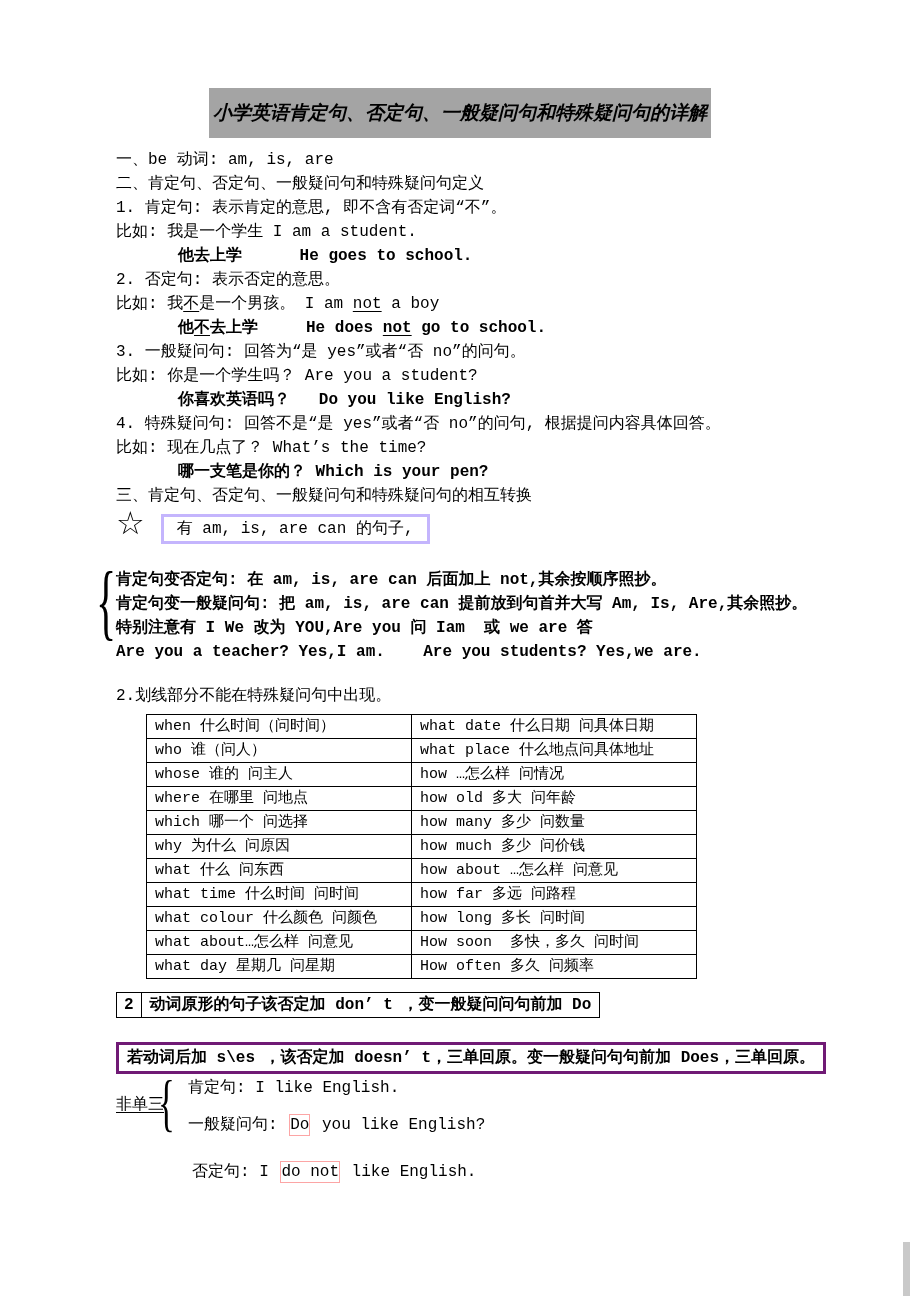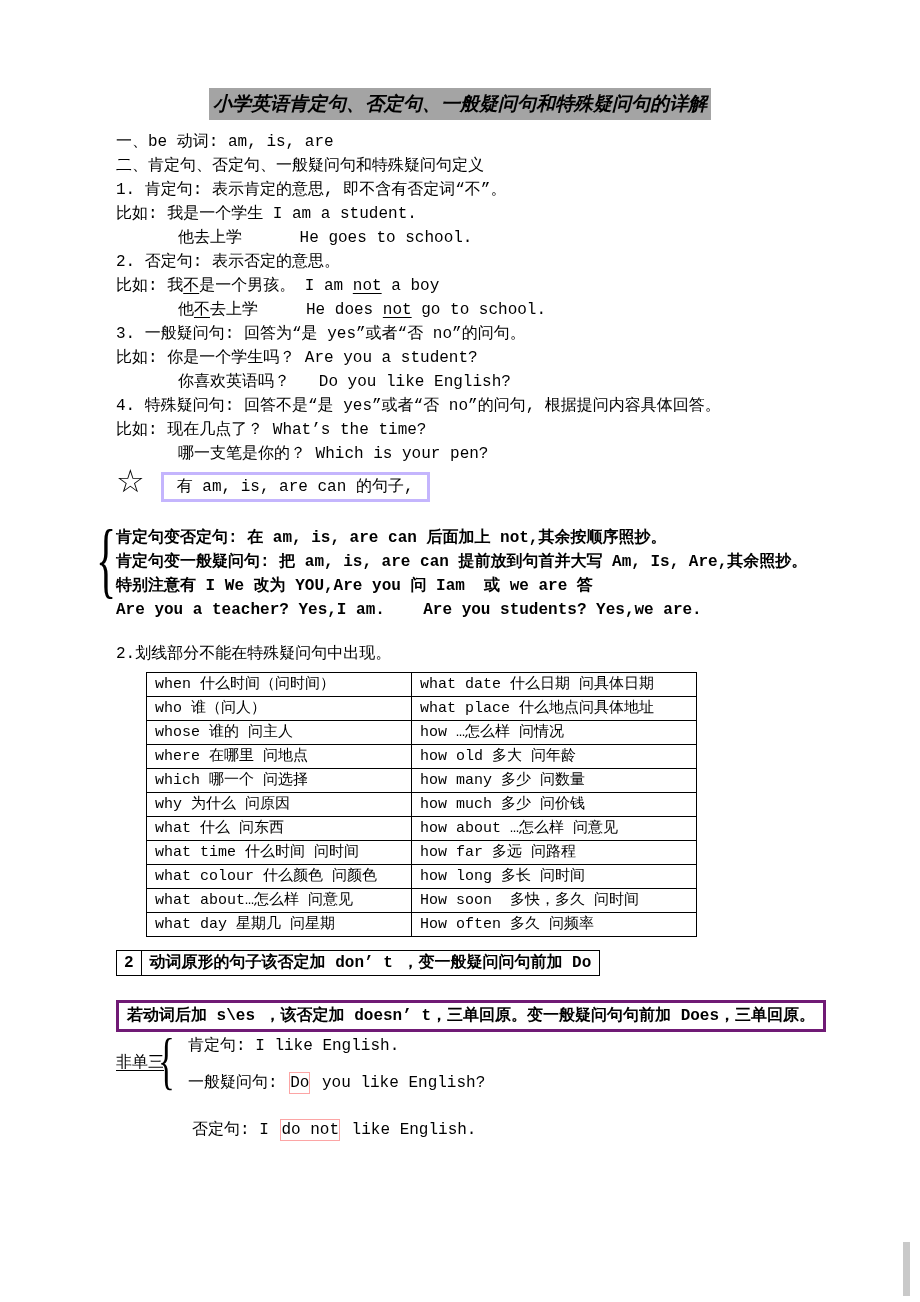--- a/index.html
+++ b/index.html
@@ -8,25 +8,25 @@
     width: 920px; height: 1302px; position: relative; overflow: hidden;
     background: #ffffff; color: #000;
     font-family: "Liberation Mono", "DejaVu Sans Mono", monospace;
     font-size: 16px;
   }
   .title-wrap { padding-top: 88px; text-align: center; }
   .doc-title {
     display: inline-block;
     font-family: Liberation Sans, sans-serif;
     font-weight: bold; font-style: italic; font-size: 19px;
-    background: #a4a4a4; padding: 3px 4px;
+    background: #a4a4a4; padding: 12px 4px;
   }
   .content { padding: 10px 30px 0 88px; margin-left: 28px; }
   .line { line-height: 24px; white-space: pre-wrap; }
-  .indent { padding-left: 62px; }
+  .indent { padding-left: 62px; font-weight: bold; }
   .u { text-decoration: underline; text-underline-offset: 3px; }
   .bold { font-weight: bold; }
 
   .star-row { display: flex; align-items: flex-start; margin-top: 6px; height: 40px; }
   .star {
     font-family: "DejaVu Sans", sans-serif;
     font-size: 32px; line-height: 30px; margin-top: -6px;
   }
   .am-box {
     border: 3px solid #c4b5fd; padding: 2px 13px; margin-left: 16px;
@@ -104,20 +104,21 @@
     <div class="line"><span>比如: 我</span><span class="u">不</span><span>是一个男孩。 I am </span><span class="u">not</span><span> a boy</span></div>
 
     <div class="line indent"><span>他</span><span class="u">不</span><span>去上学     He does </span><span class="u">not</span><span> go to school.</span></div>
 
     <div class="line">3. 一般疑问句: 回答为“是 yes”或者“否 no”的问句。</div>
     <div class="line">比如: 你是一个学生吗？ Are you a student?</div>
     <div class="line indent">你喜欢英语吗？   Do you like English?</div>
     <div class="line">4. 特殊疑问句: 回答不是“是 yes”或者“否 no”的问句, 根据提问内容具体回答。</div>
     <div class="line">比如: 现在几点了？ What’s the time?</div>
     <div class="line indent">哪一支笔是你的？ Which is your pen?</div>
+    <div class="line">三、肯定句、否定句、一般疑问句和特殊疑问句的相互转换</div>
 
     <div class="star-row">
       <span class="star">☆</span>
       <span class="am-box">有 am, is, are can 的句子,</span>
     </div>
 
     <div class="rules-block">
       <span class="brace">{</span>
       <div class="line bold">肯定句变否定句: 在 am, is, are can 后面加上 not,其余按顺序照抄。</div>
       <div class="line bold">肯定句变一般疑问句: 把 am, is, are can 提前放到句首并大写 Am, Is, Are,其余照抄。</div>

